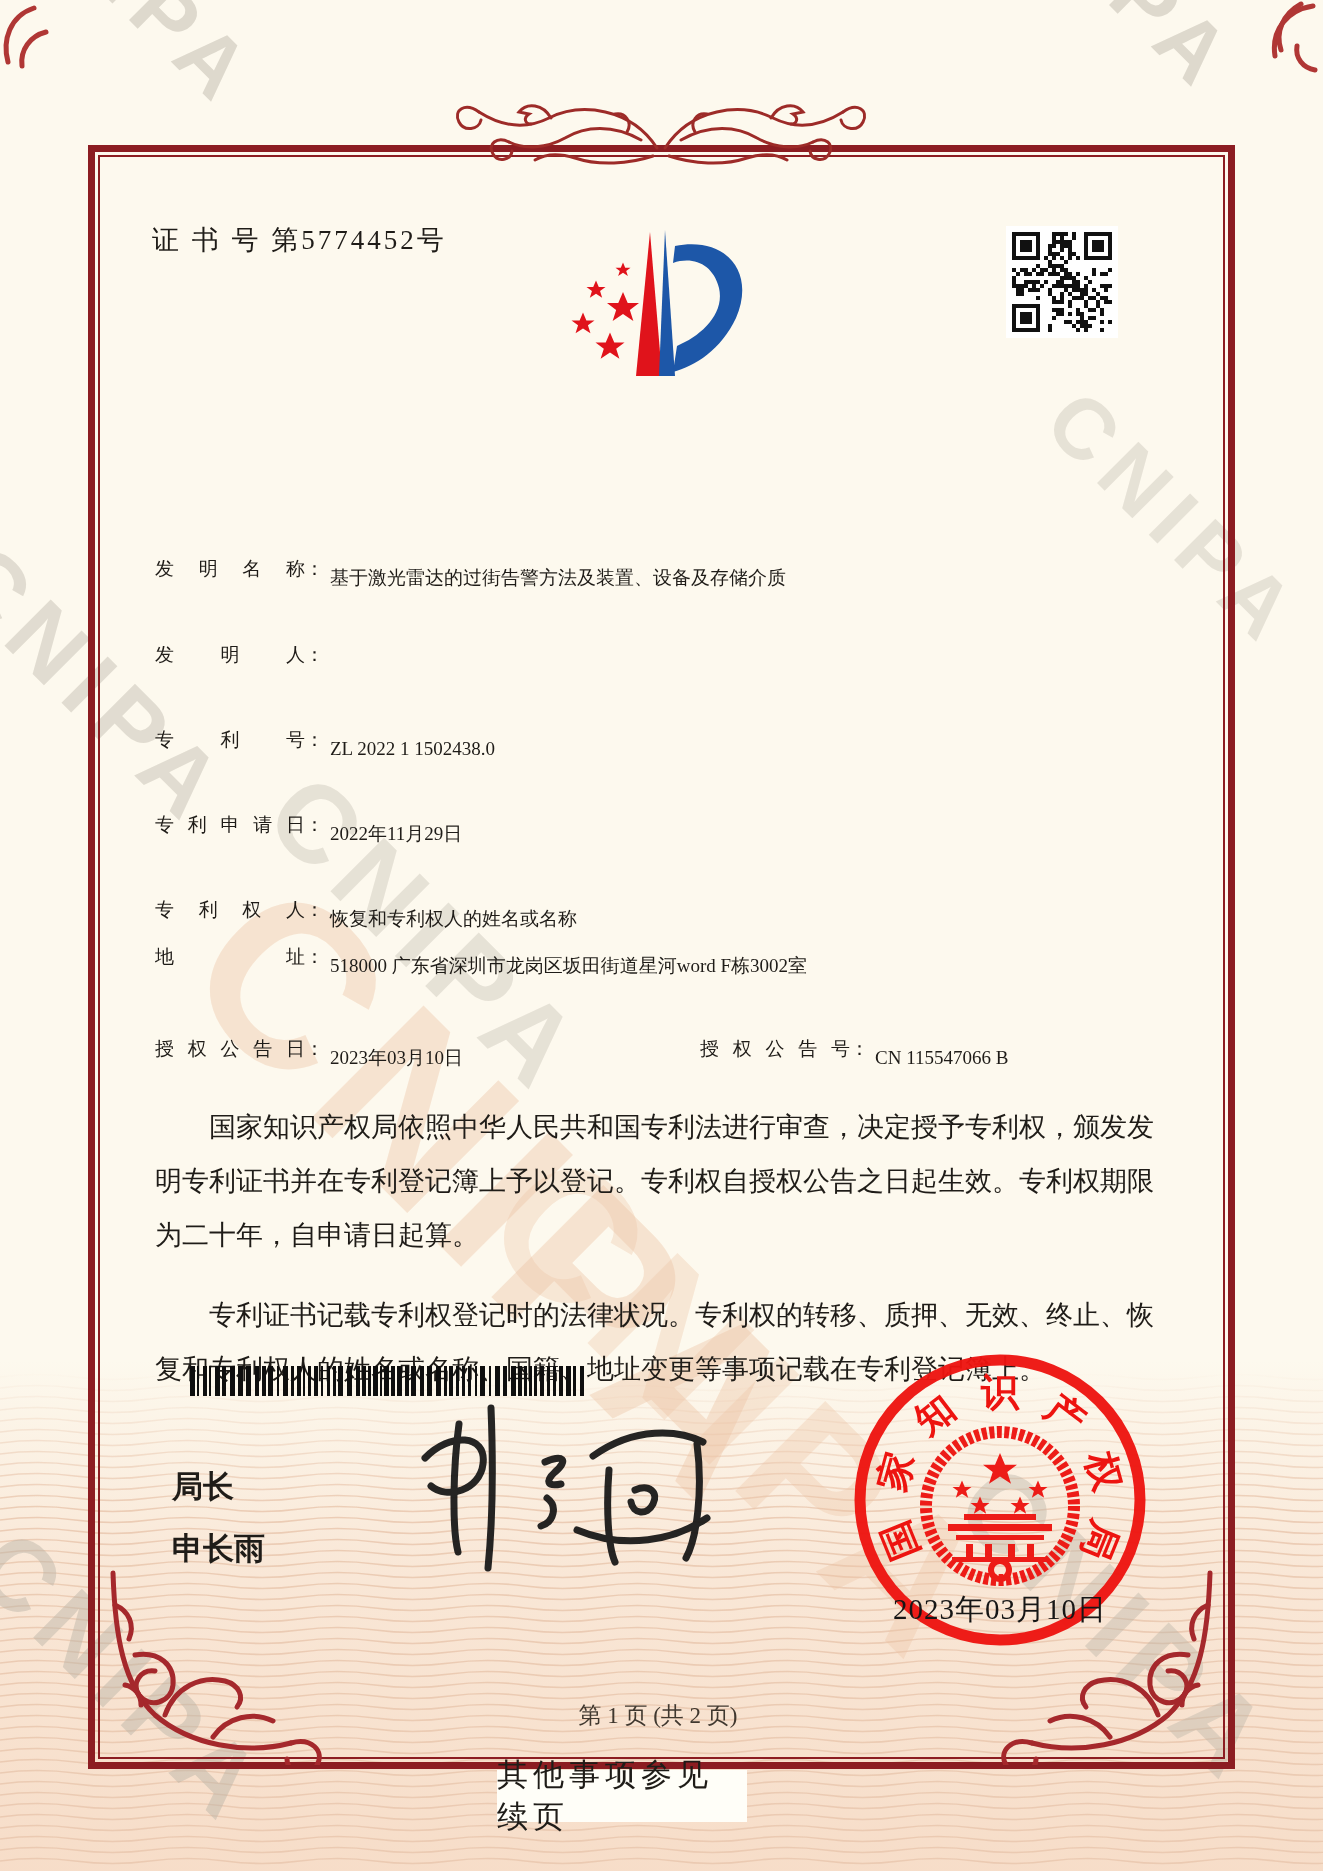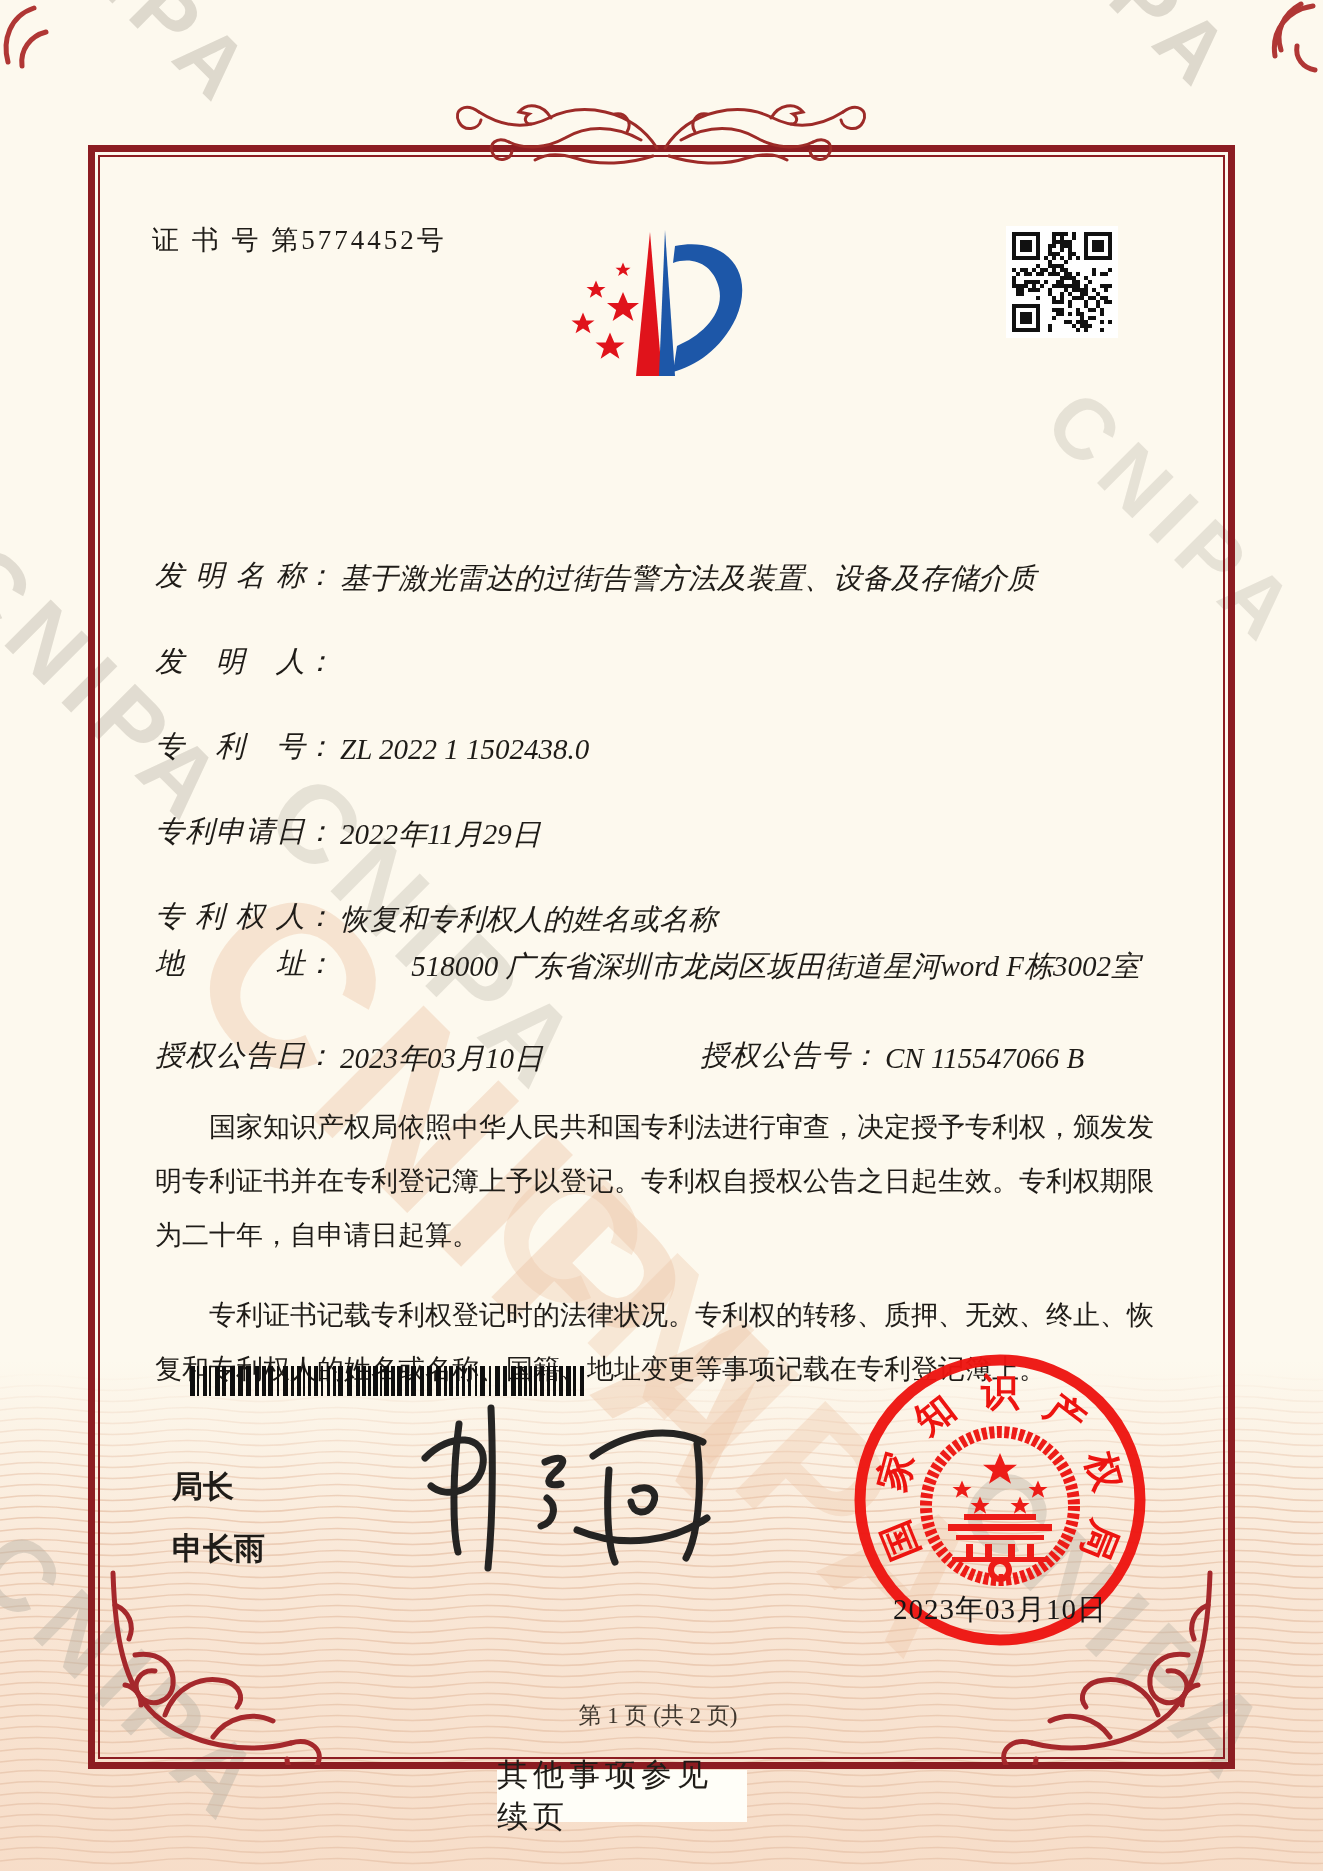--- a/index.html
+++ b/index.html
@@ -19,24 +19,24 @@
   .frame{position:absolute;left:88px;top:145px;width:1133px;height:1610px;border:7px solid #8c1d22;z-index:3;}
   .frame-inner{position:absolute;left:3px;top:3px;right:3px;bottom:3px;border:2px solid #8c1d22;}
   .ornament{z-index:4;}
   
   .cert-number{left:152px;top:222px;font-size:27px;letter-spacing:3px;z-index:4;}
   .logo{left:568px;top:226px;z-index:4;}
   .qr-box{left:1006px;top:226px;width:112px;height:112px;background:#ffffff;padding:6px;box-sizing:border-box;z-index:4;}
   .title{left:88px;width:1140px;top:386px;text-align:center;font-size:55px;font-weight:bold;
          letter-spacing:30px;padding-left:30px;z-index:4;}
   
-  .field-row{position:absolute;left:155px;display:flex;font-size:29px;z-index:4;font-style:italic;}
+  .field-row{position:absolute;left:155px;display:flex;font-size:19px;z-index:4;}
   .field-label{display:inline-block;width:150px;text-align:justify;text-align-last:justify;}
   .field-sep{margin:0 6px 0 0;}
-  .field-value{line-height:44px;text-align:right;}
+  .field-value{line-height:44px;}
   .val-wide{width:800px;}
   
   .body-text{left:155px;top:1100px;width:1016px;z-index:4;font-size:27px;line-height:54px;}
   .body-text p{margin:0 0 26px 0;text-indent:54px;}
   
   .barcode{left:190px;top:1366px;width:398px;height:30px;z-index:4;overflow:hidden;}
   .bar{position:absolute;top:0;height:100%;background:#0e0e0e;}
   
   .director-title{left:172px;top:1466px;font-size:31px;font-weight:bold;z-index:4;
       font-family:"Liberation Sans","DejaVu Sans",sans-serif;}

